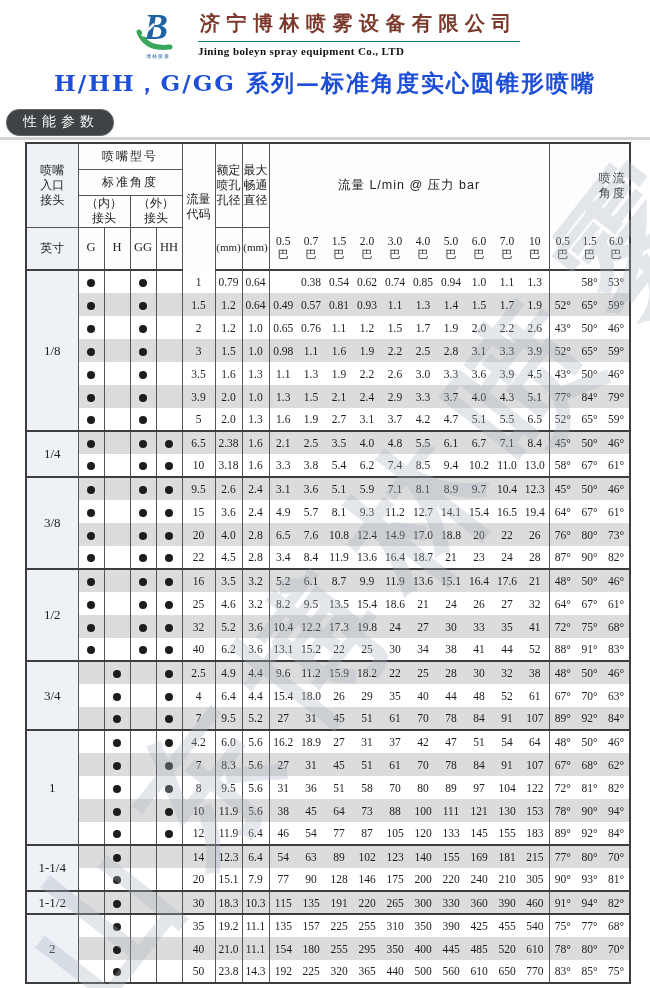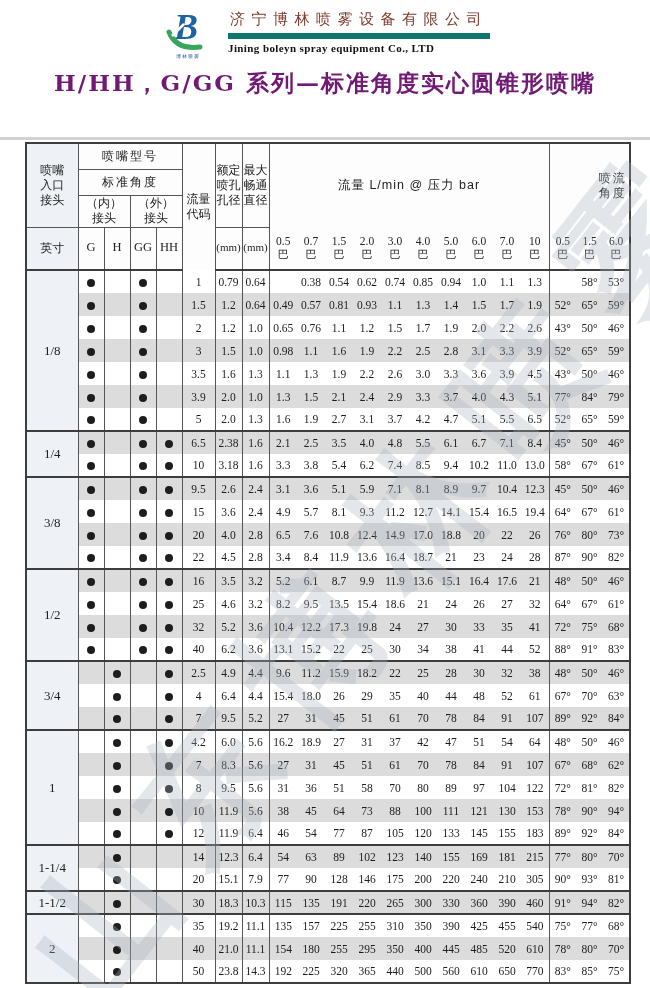--- a/index.html
+++ b/index.html
@@ -11,30 +11,30 @@
   html,body{width:650px;height:988px;background:#ffffff;overflow:hidden;
     font-family:"Liberation Sans",sans-serif;color:#1a1a1a;position:relative;}
   .page{position:relative;width:650px;height:988px;background:#fff;}
 
   
   .letterhead{position:absolute;top:6px;left:0;width:650px;display:flex;
     justify-content:center;align-items:flex-start;gap:12px;}
   .logo-wrap{display:flex;flex-direction:column;align-items:center;width:56px;}
   .logo-caption{font-size:5px;color:var(--logo-blue);letter-spacing:1px;margin-top:1px;}
   .company-block{display:flex;flex-direction:column;align-items:flex-start;padding-top:4px;}
-  .company-cn{font-family:"Liberation Serif",serif;font-weight:normal;font-size:15px;
+  .company-cn{font-family:"Liberation Serif",serif;font-weight:bold;font-size:20px;
     letter-spacing:6.5px;color:var(--brand-red);padding:0 2px 4px 2px;
-    border-bottom:6px solid #0f766e;}
+    border-bottom:1px solid #0f766e;}
   .company-en{font-family:"Liberation Serif",serif;font-weight:bold;font-size:11px;
     color:#111;margin-top:3px;letter-spacing:0.4px;}
 
   
   .doc-title{position:absolute;top:68px;left:0;width:650px;text-align:center;
     font-family:"DejaVu Serif","Liberation Serif",serif;font-size:23px;font-weight:600;
-    letter-spacing:2px;color:#701a75;}
+    letter-spacing:2px;color:#1d4ed8;}
 
   
   .section-badge{position:absolute;top:109px;left:6px;background:var(--badge-bg);
     color:#f5f5f5;font-size:14px;letter-spacing:5px;padding:3px 14px 4px 16px;
     border-radius:13px;border:1px solid #60676b;}
 
   .scan-line{position:absolute;top:137px;left:0;width:650px;height:3px;background:#d2d2d2;}
 
   
   table.spec{position:absolute;top:142px;left:25px;width:603px;border-collapse:collapse;
@@ -92,20 +92,21 @@
       <div class="logo-caption">博林喷雾</div>
     </div>
     <div class="company-block">
       <div class="company-cn">济宁博林喷雾设备有限公司</div>
       <div class="company-en">Jining boleyn spray equipment Co., LTD</div>
     </div>
   </div>
 
   <div class="doc-title">H/HH，G/GG 系列—标准角度实心圆锥形喷嘴</div>
 
+  <div class="section-badge">性能参数</div>
 
   <div class="scan-line"></div>
 
   <table class="spec">
     <colgroup>
       <col style="width:52px">
       <col style="width:26px">
         <col style="width:26px">
         <col style="width:26px">
         <col style="width:26px">

